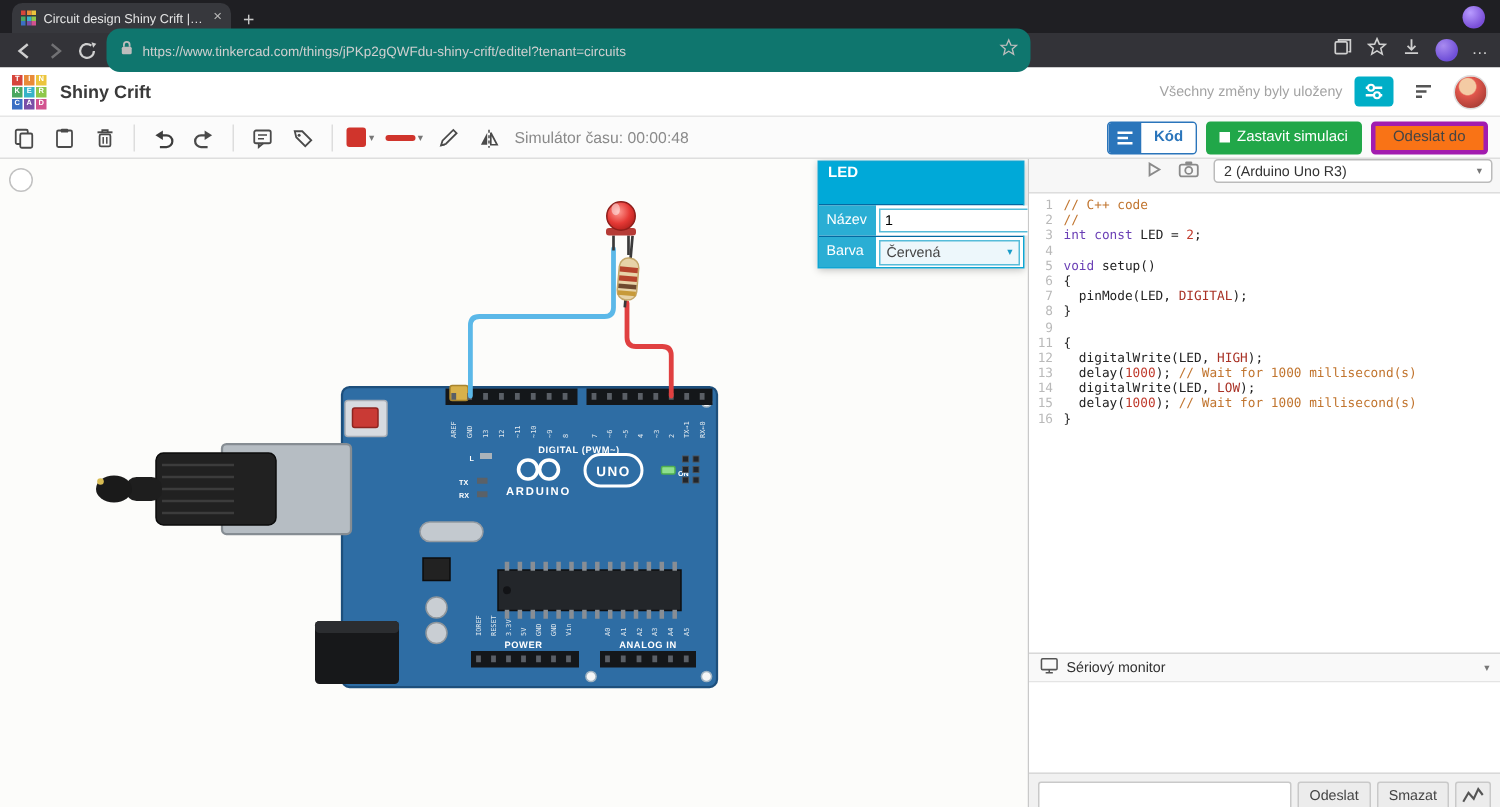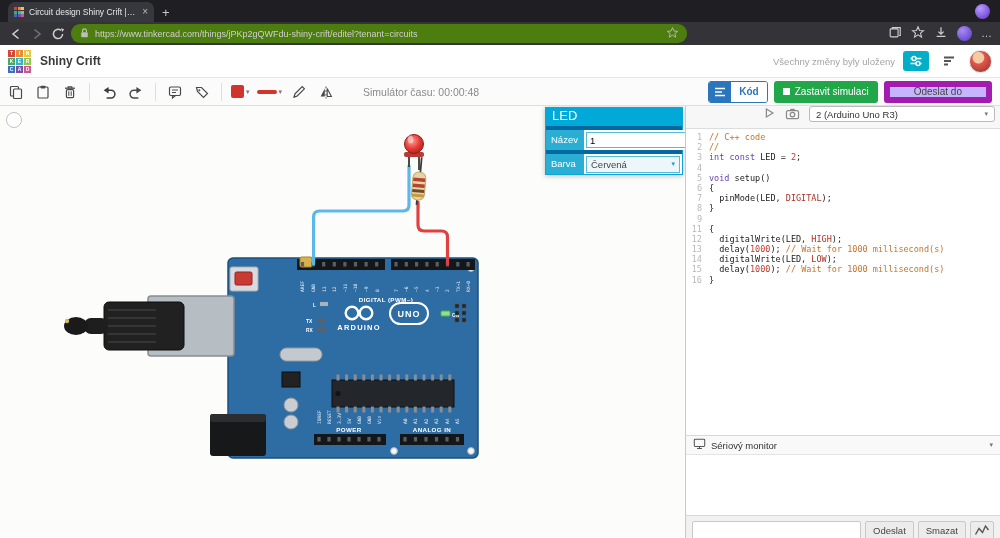--- a/index.html
+++ b/index.html
@@ -12,21 +12,21 @@
   .tab-favicon{width:10px;height:10px;display:grid;grid-template-columns:repeat(3,3px);grid-auto-rows:3px;gap:0.5px;flex:none}
   .tab-favicon i{display:block}
   .tab-title{font-size:8.5px;color:#e6e6e6;white-space:nowrap;overflow:hidden;text-overflow:ellipsis;flex:1}
   .tab-close{color:#b9b9b9;font-size:10px;flex:none;line-height:10px}
   .new-tab{color:#c7c7c7;font-size:13px;margin:0 0 3px 8px;line-height:13px}
   .copilot{margin-left:auto;margin-right:10px;margin-bottom:3px;width:15px;height:15px;border-radius:50%;background:radial-gradient(circle at 35% 30%,#b89bff,#7a4fd8 70%)}
   .addr-bar{height:23px;background:#333338;display:flex;align-items:center;padding:0 8px;gap:5px}
   .nav-ic{width:16px;height:16px;flex:none}
   .nav-ic svg{display:block}
   .dim{opacity:.4}
-  .url-pill{width:600px;height:19px;border-radius:9px;background:#4d7c0f;display:flex;align-items:center;padding:0 8px;gap:5px}
+  .url-pill{width:600px;height:29px;border-radius:9px;background:#0f766e;display:flex;align-items:center;padding:0 8px;gap:5px}
   .url-text{font-size:9px;color:#cfcfcf;white-space:nowrap;overflow:hidden;flex:1}
   .addr-right{margin-left:auto;display:flex;align-items:center;gap:9px}
   .profile-dot{width:15px;height:15px;border-radius:50%;background:radial-gradient(circle at 35% 30%,#a98bf0,#6f4fd8 70%)}
   .menu-glyph{color:#cfcfcf;font-size:11px;line-height:11px}
 
   
   .tc-header{height:27px;background:#fff;border-bottom:1px solid #e6e6e6;display:flex;align-items:center;padding:16px 8px;gap:9px;box-sizing:border-box}
   .tc-logo{display:grid;grid-template-columns:repeat(3,7px);grid-auto-rows:7px;gap:1px}
   .tc-logo span{color:#fff;font-size:5px;font-weight:bold;display:flex;align-items:center;justify-content:center}
   .design-title{font-size:12px;font-weight:bold;color:#3a3a3a}
@@ -36,46 +36,46 @@
   .list-btn{width:24px;height:20px;border-radius:3px;background:#fff;display:flex;align-items:center;justify-content:center}
   .avatar{width:21px;height:21px;border-radius:50%;background:radial-gradient(circle at 40% 32%,#f4cba4 28%,#e2574c 33%,#a23a33 85%);border:1px solid #ddd}
 
   
   .tc-toolbar{height:28px;background:#fbfbfb;border-bottom:1px solid #dedede;display:flex;align-items:center;padding:0 6px;gap:7px;box-sizing:border-box}
   .tool-ic{width:20px;height:20px;display:flex;align-items:center;justify-content:center;border-radius:3px}
   .tool-sep{width:1px;height:18px;background:#ddd;margin:0 2px}
   .swatch{width:13px;height:13px;background:#d0342c;border-radius:2px}
   .caret{font-size:7px;color:#777;margin-left:2px}
   .wire-line{width:20px;height:4px;background:#d0342c;border-radius:2px}
-  .sim-time{font-size:10.5px;color:#8a8a8a;margin-left:20px}
+  .sim-time{font-size:10.5px;color:#8a8a8a;margin-left:0}
   .tb-right{margin-left:auto;display:flex;align-items:center;gap:6px;padding-right:2px}
   .kod-btn{display:flex;height:20px;border:1px solid #2a75bb;border-radius:3px;overflow:hidden}
   .kod-ic{width:22px;background:#2a75bb;display:flex;align-items:center;justify-content:center}
   .kod-label{background:#fff;color:#2a75bb;font-size:10px;font-weight:bold;display:flex;align-items:center;padding:0 8px}
   .stop-btn{height:22px;background:#21a749;border-radius:3px;color:#fff;font-size:10px;display:flex;align-items:center;padding:0 9px;gap:5px}
   .stop-square{width:7px;height:7px;background:#fff;flex:none}
-  .send-btn{height:22px;background:#c4b5fd;border:6px solid #a21caf;border-radius:3px;color:#444;font-size:10px;display:flex;align-items:center;padding:0 24px;box-sizing:border-box}
+  .send-btn{height:22px;background:#f97316;border:3px solid #a21caf;border-radius:3px;color:#444;font-size:10px;display:flex;align-items:center;padding:0 12px;box-sizing:border-box}
 
   
   .main{display:flex;height:438px}
   .canvas{position:relative;width:685px;height:438px;background:#fcfcfa;background-image:radial-gradient(circle,#ececе6 1px,transparent 1px);background-size:18px 18px;flex:none;overflow:hidden}
   .zoom-fit{position:absolute;left:6px;top:6px;width:16px;height:16px;border:1px solid #c2c2c2;border-radius:50%;background:#fff;box-sizing:border-box}
   .circuit-svg{position:absolute;left:0;top:0}
 
   
   .pin-label{font-family:"DejaVu Sans Mono",monospace;font-size:4.6px;fill:#e2e9ee}
   .board-label{font-family:"Liberation Sans",sans-serif;font-size:6.2px;font-weight:bold;fill:#fff;letter-spacing:.4px}
   .tiny-label{font-family:"Liberation Sans",sans-serif;font-size:4.8px;font-weight:bold;fill:#fff}
   .brand-text{font-family:"Liberation Sans",sans-serif;font-size:7.5px;font-weight:bold;fill:#fff;letter-spacing:1.2px}
   .uno-text{font-family:"Liberation Sans",sans-serif;font-size:9px;font-weight:bold;fill:#fff;letter-spacing:1px}
 
   
   .inspector{position:absolute;left:545px;top:1px;width:136px;border:1px solid #0fa5d2;box-shadow:0 1px 5px rgba(0,0,0,.25);background:#fff}
-  .inspector-header{height:18px;background:#00a9d8;color:#fff;font-size:13px;font-weight:normal;line-height:15px;padding-left:6px}
-  .inspector-row{display:flex;border-top:4px solid #0369a1;height:20px}
+  .inspector-header{height:28px;background:#00a9d8;color:#fff;font-size:10px;font-weight:bold;line-height:15px;padding-left:6px}
+  .inspector-row{display:flex;border-top:1px solid #0369a1;height:20px}
   .inspector-label{width:38px;background:#2aaed4;color:#fff;font-size:9.5px;line-height:20px;padding-left:5px;box-sizing:border-box;flex:none}
   .inspector-value{flex:1;display:flex;align-items:center;background:#fff;padding:0 2px}
   .inspector-input{flex:1;height:14px;border:1px solid #56bcd9;font-family:"Liberation Sans",sans-serif;font-size:9.5px;padding:0 3px;min-width:0}
   .inspector-select{flex:1;height:15px;border:1px solid #56bcd9;background:#edf7fb;display:flex;align-items:center;justify-content:space-between;padding:0 4px;font-size:9.5px;color:#444}
   .sel-caret{color:#1a9cc9;font-size:7px}
 
   
   .code-panel{width:315px;height:438px;background:#fff;border-left:1px solid #c9c9c9;display:flex;flex-direction:column;box-sizing:border-box}
   .code-header{height:22px;background:#f7f7f7;border-bottom:1px solid #ddd;display:flex;gap:9px;padding:0 5px;flex:none}
   .spacer{flex:1}

